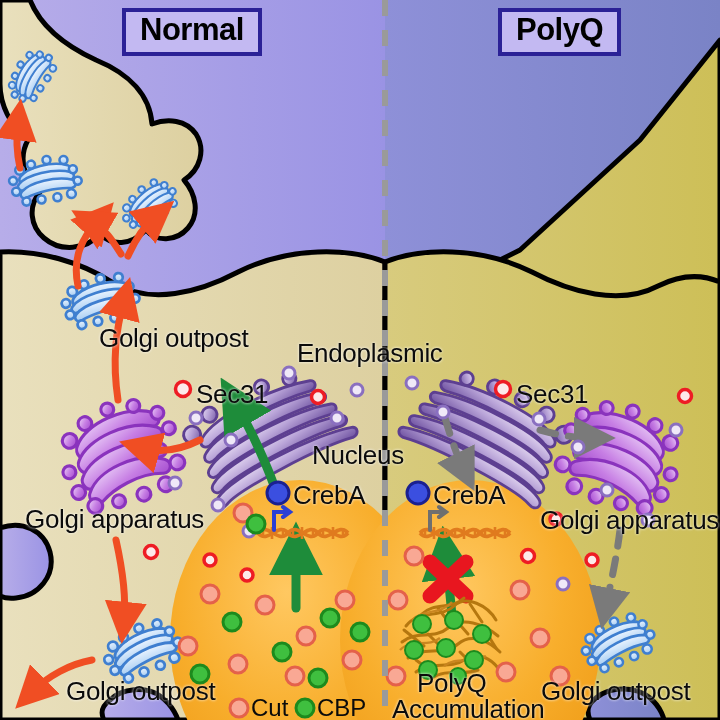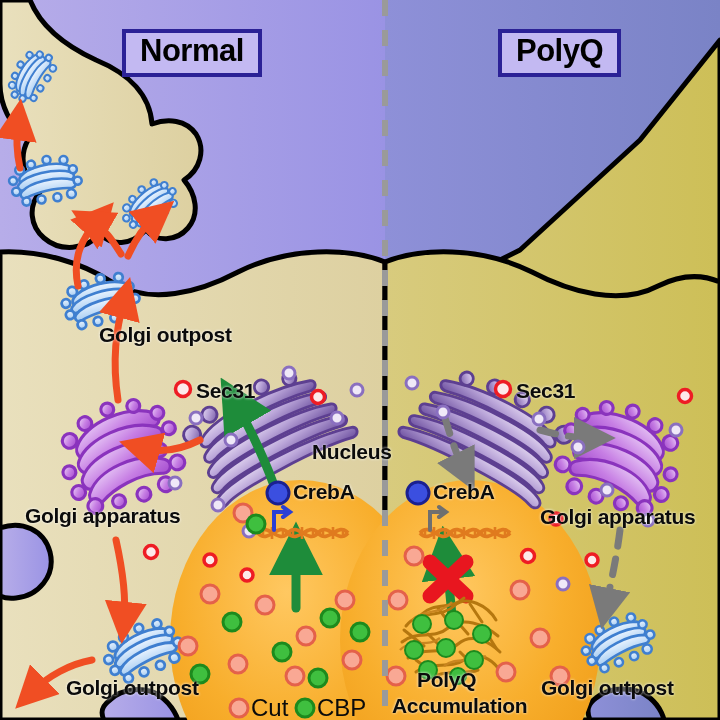--- a/index.html
+++ b/index.html
@@ -9,23 +9,23 @@
   }
   #stage svg{position:absolute;top:0;left:0;}
   .lbl{
     position:absolute;color:#0b0b0b;font-weight:400;
     white-space:nowrap;letter-spacing:-0.3px;
     text-shadow:0 0 3px rgba(255,255,255,.55),0 0 3px rgba(255,255,255,.55);
   }
   .panel-title{
     position:absolute;background:#c3b9f2;border:4px solid #2b2196;
     color:#000;font-size:31px;font-weight:700;padding:2px 14px 5px 14px;
-    letter-spacing:-0.5px;line-height:1.05;margin-top:21px;
+    letter-spacing:-0.5px;line-height:1.05;
   }
-  .t28{font-size:21px;font-weight:bold;}
+  .t28{font-size:26px;}
   .legend-item{position:absolute;font-size:24px;color:#0b0b0b;white-space:nowrap;}
 </style>
 </head>
 <body>
 
 <div id="stage">
 
 <svg width="720" height="720" viewBox="0 0 720 720">
   <defs>
     <linearGradient id="gDendL" x1="0" y1="0" x2="1" y2="0">
@@ -370,20 +370,21 @@
 <div class="lbl t28" style="left:99px;top:323px;">Golgi outpost</div>
 <div class="lbl t28" style="left:25px;top:504px;">Golgi apparatus</div>
 <div class="lbl t28" style="left:66px;top:676px;">Golgi outpost</div>
 
 <div class="lbl t28" style="left:540px;top:505px;">Golgi apparatus</div>
 <div class="lbl t28" style="left:541px;top:676px;">Golgi outpost</div>
 
 <div class="lbl t28" style="left:196px;top:379px;">Sec31</div>
 <div class="lbl t28" style="left:516px;top:379px;">Sec31</div>
 
+<div class="lbl t28" style="left:297px;top:338px;">Endoplasmic</div>
 
 <div class="lbl t28" style="left:312px;top:440px;">Nucleus</div>
 
 <div class="lbl t28" style="left:293px;top:480px;">CrebA</div>
 <div class="lbl t28" style="left:433px;top:480px;">CrebA</div>
 
 <div class="lbl t28" style="left:417px;top:668px;">PolyQ</div>
 <div class="lbl t28" style="left:392px;top:694px;">Accumulation</div>
 
 <div class="legend-item" style="left:251px;top:694px;">Cut</div>

